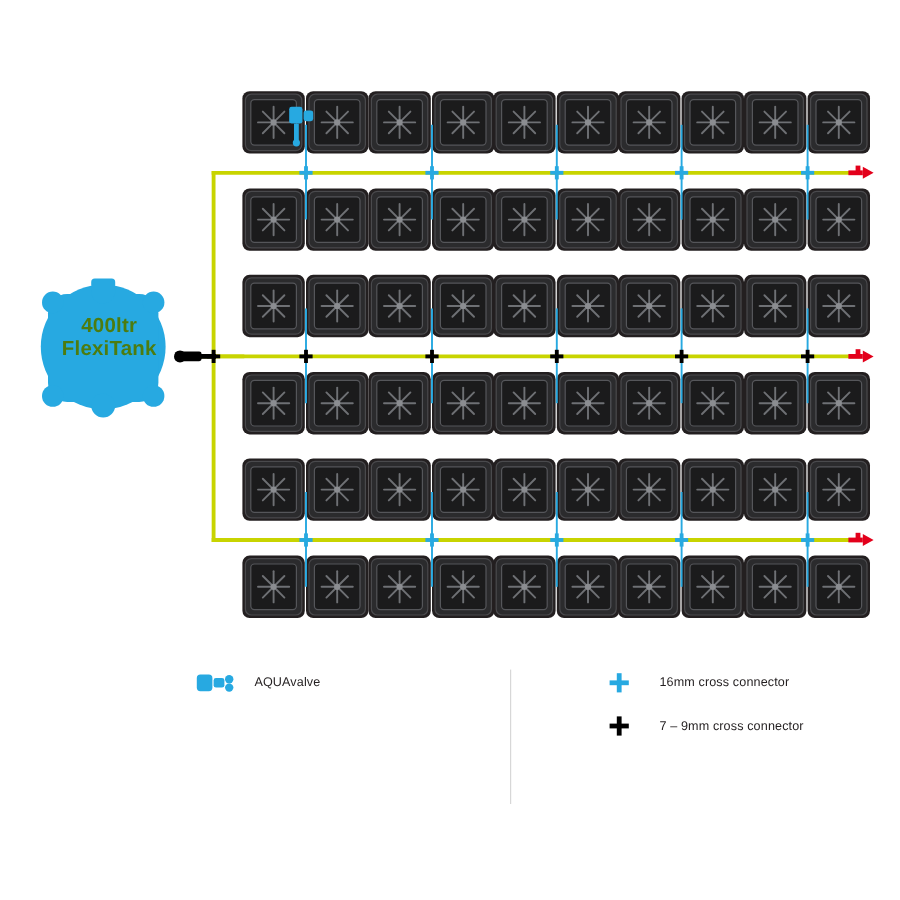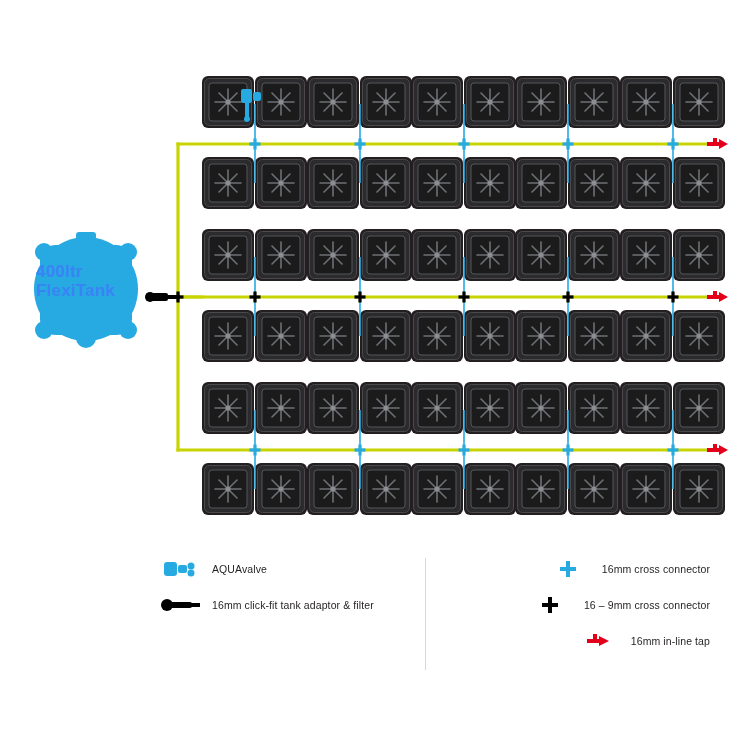--- a/index.html
+++ b/index.html
@@ -11,25 +11,25 @@
     position:relative;
   }
   #stage{position:absolute;inset:0;}
   svg.layer{position:absolute;left:0;top:0;width:750px;height:750px;}
 
   
   .tank-label{
     position:absolute;
     left:36px;top:262px;
     width:110px;
-    color:#3b82f6;
+    color:#4d7c0f;
     font-weight:bold;
     font-size:17px;
     line-height:19px;
-    text-align:left;
+    text-align:center;
     letter-spacing:0.2px;
     pointer-events:none;
   }
 
   
   .legend{
     position:absolute;
     left:150px;top:560px;
     width:560px;
     display:flex;
@@ -254,64 +254,44 @@
           <svg width="62" height="18" viewBox="0 0 62 18">
             <rect x="14" y="2" width="13" height="14" rx="3" fill="#27a9e1"></rect>
             <rect x="28" y="5" width="9" height="8" rx="2" fill="#27a9e1"></rect>
             <circle cx="41" cy="6" r="3.5" fill="#27a9e1"></circle>
             <circle cx="41" cy="13" r="3.5" fill="#27a9e1"></circle>
           </svg>
         </div>
         <div class="legend-txt">AQUAvalve</div>
       </div>
 
-      <div class="legend-row">
-        <div class="legend-sym">
-          <svg width="62" height="18" viewBox="0 0 62 18">
-            <rect x="12" y="6" width="30" height="6" rx="2" fill="#000000"></rect>
-            <circle cx="17" cy="9" r="6" fill="#000000"></circle>
-            <rect x="40" y="7" width="10" height="4" fill="#000000"></rect>
-          </svg>
-        </div>
-        <div class="legend-txt">16mm click-fit tank adaptor &amp; filter</div>
-      </div>
 
 
 
     </div>
 
-    <div class="legend-col" style="margin-left:115px;align-items:flex-end;">
+    <div class="legend-col" style="margin-left:115px;">
 
       <div class="legend-row">
         <div class="legend-sym">
           <svg width="62" height="18" viewBox="0 0 62 18">
             <rect x="20" y="7" width="16" height="4" fill="#27a9e1"></rect>
             <rect x="26" y="1" width="4" height="16" fill="#27a9e1"></rect>
           </svg>
         </div>
         <div class="legend-txt">16mm cross connector</div>
       </div>
 
       <div class="legend-row">
         <div class="legend-sym">
           <svg width="62" height="18" viewBox="0 0 62 18">
             <rect x="20" y="7" width="16" height="4" fill="#000000"></rect>
             <rect x="26" y="1" width="4" height="16" fill="#000000"></rect>
           </svg>
         </div>
-        <div class="legend-txt">16 – 9mm cross connector</div>
+        <div class="legend-txt">7 – 9mm cross connector</div>
       </div>
 
-      <div class="legend-row">
-        <div class="legend-sym">
-          <svg width="62" height="18" viewBox="0 0 62 18">
-            <rect x="18" y="7" width="12" height="4" fill="#e3001b"></rect>
-            <polygon points="30,4 40,9 30,14" fill="#e3001b"></polygon>
-            <rect x="24" y="2" width="4" height="6" fill="#e3001b"></rect>
-          </svg>
-        </div>
-        <div class="legend-txt">16mm in-line tap</div>
-      </div>
 
     </div>
   </div>
 
 </div>
 
 </body></html>

